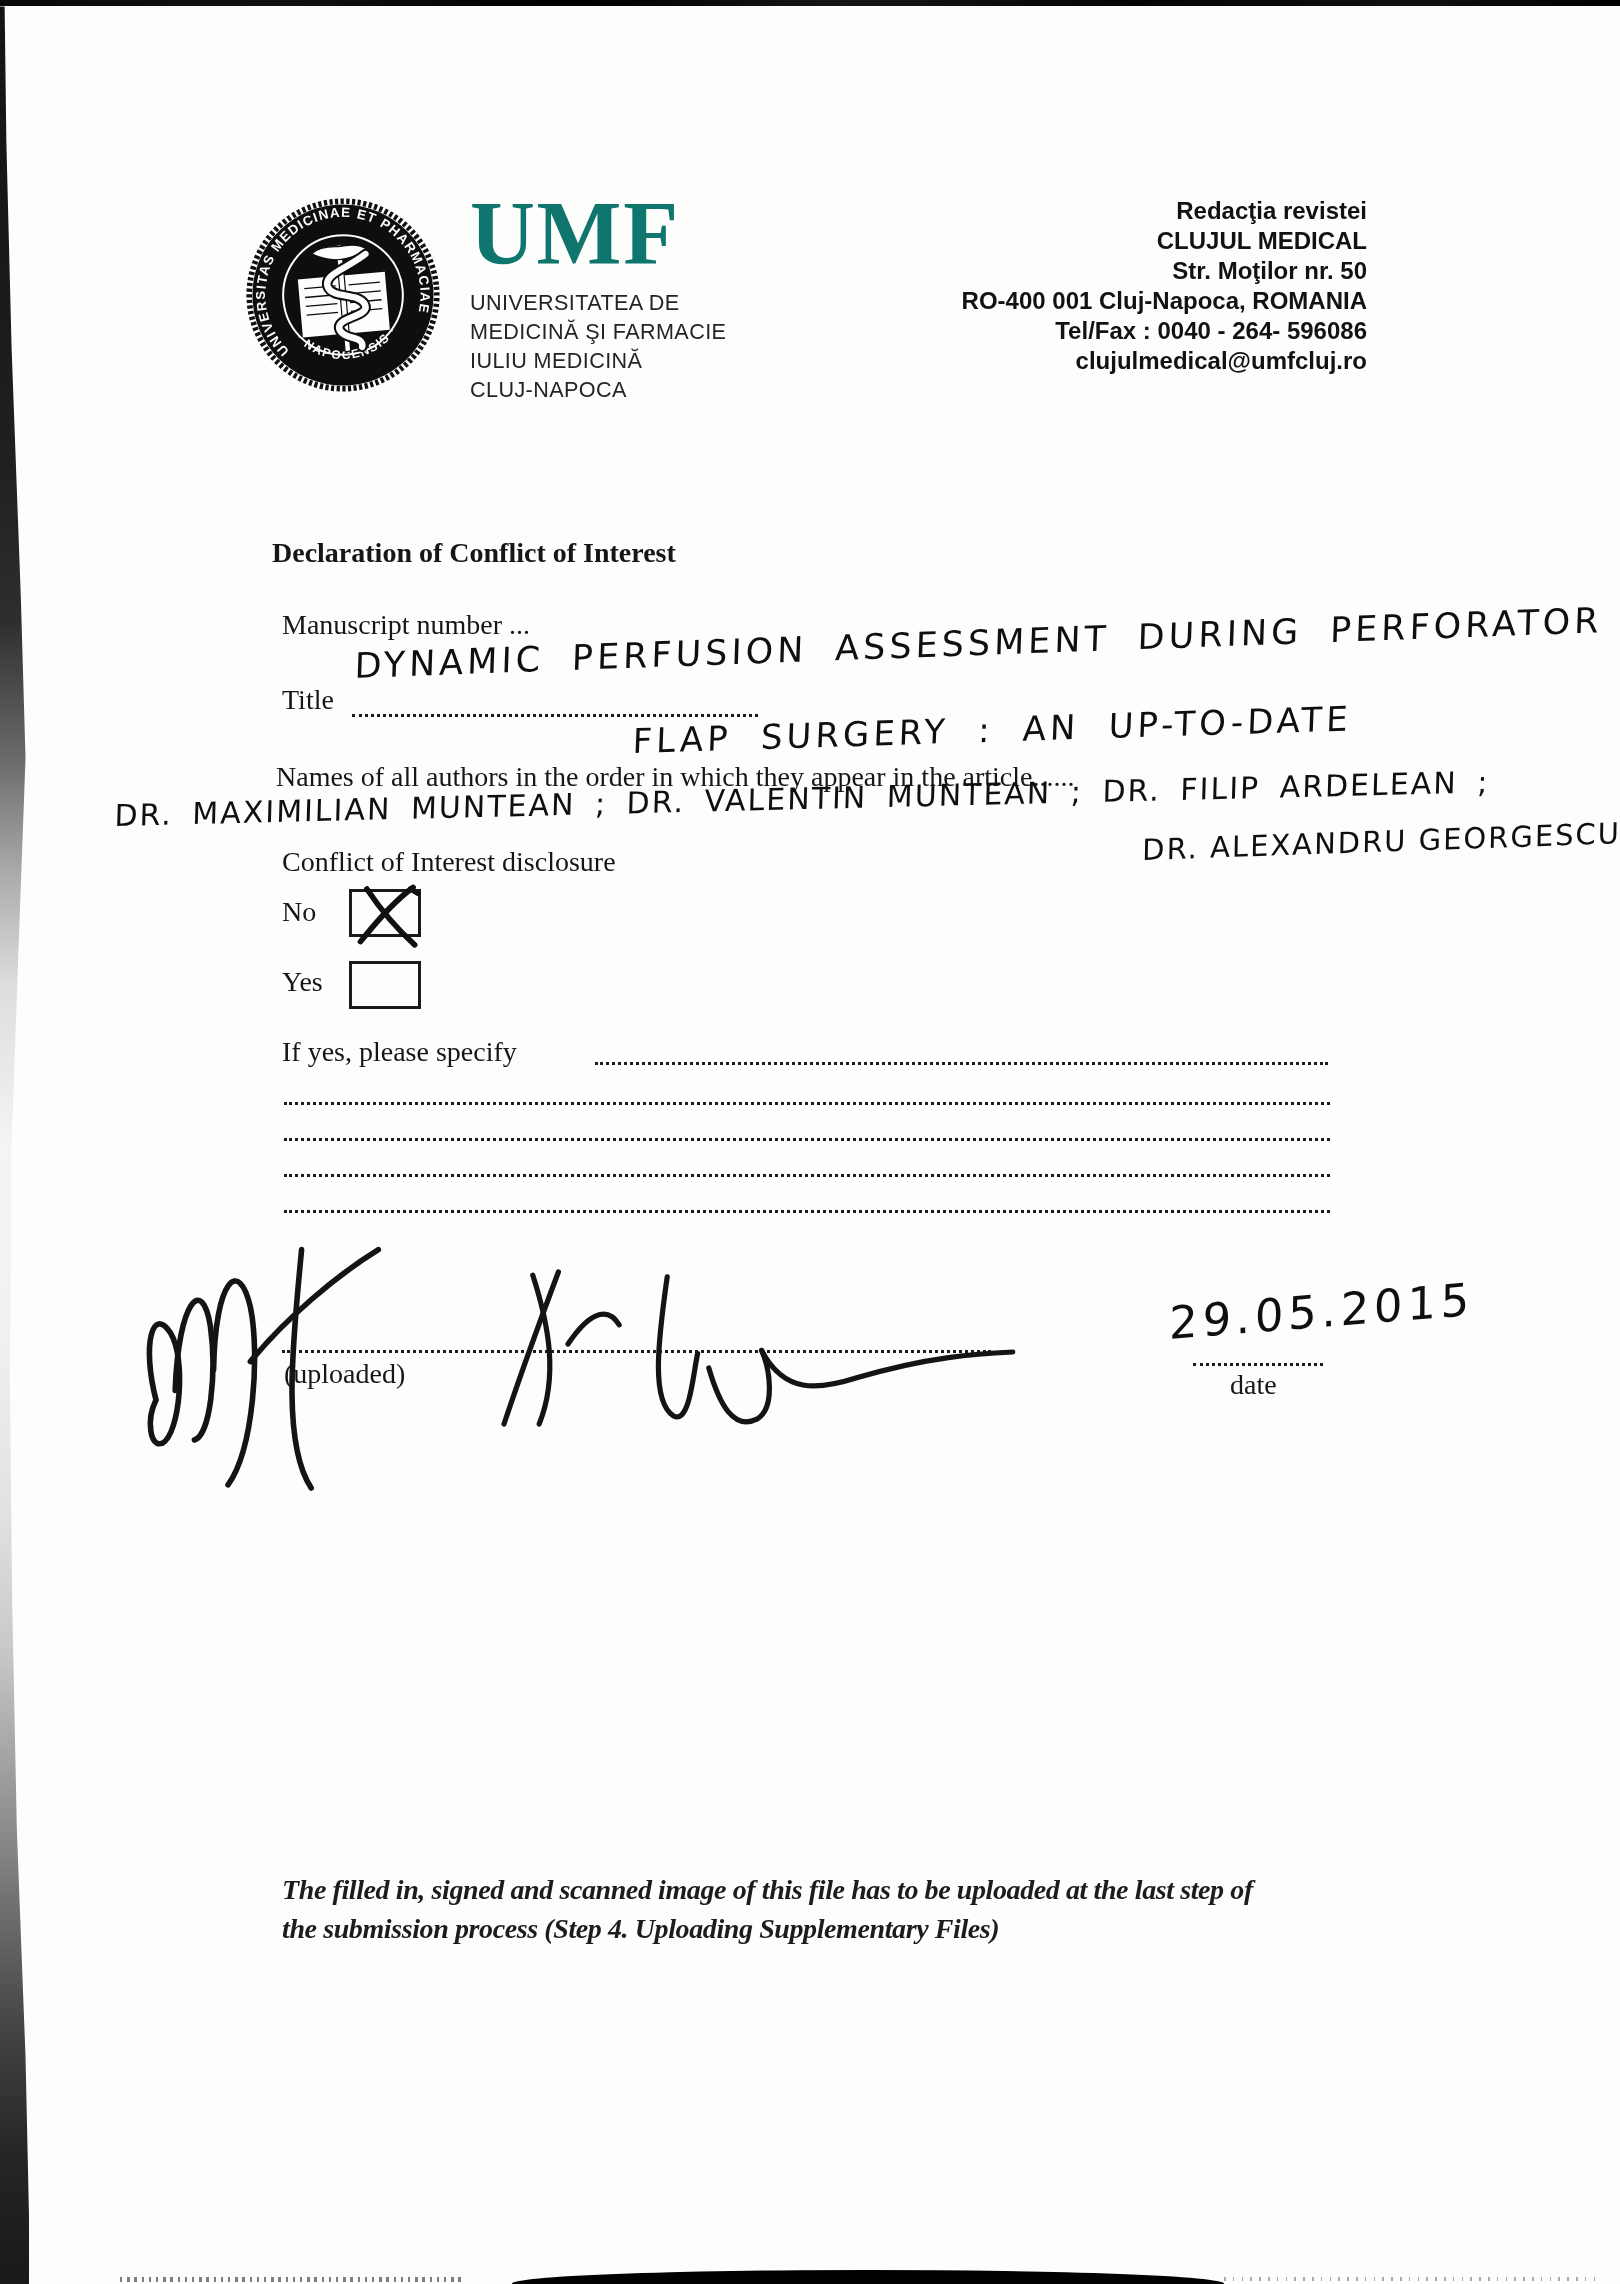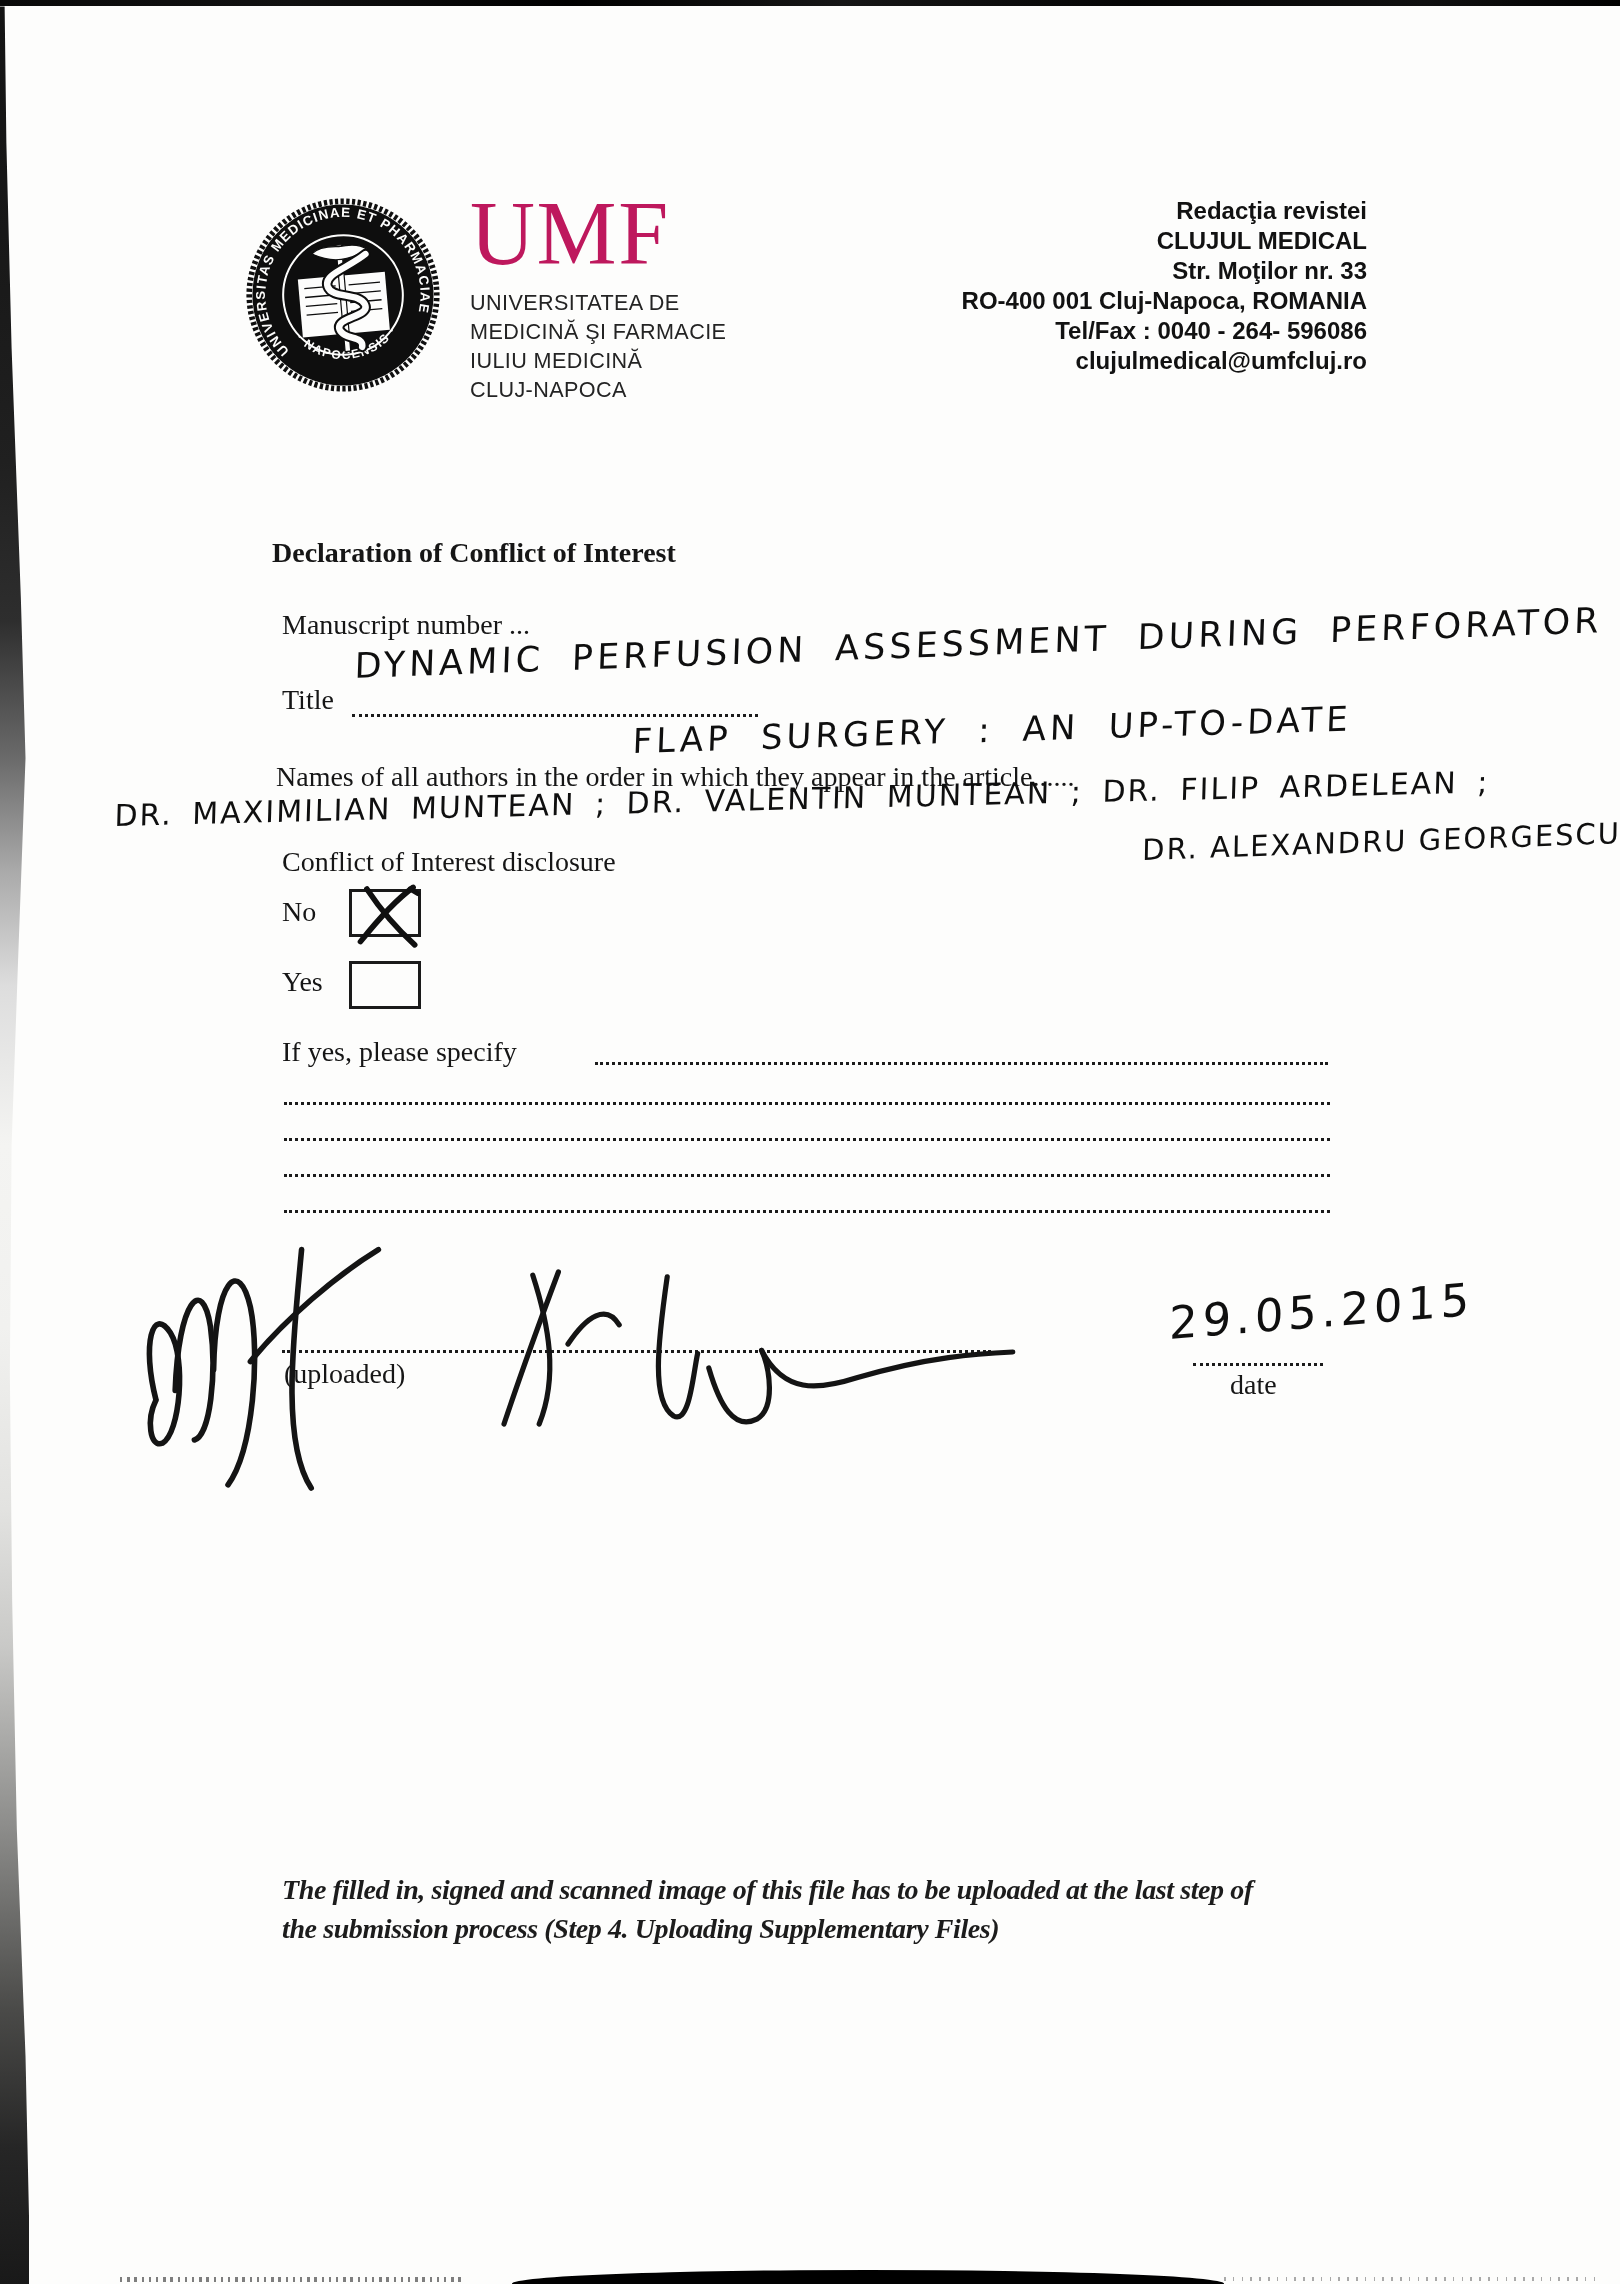--- a/index.html
+++ b/index.html
@@ -21,21 +21,21 @@
   }
   .scan-bottom-blob{position:absolute;left:512px;bottom:0;width:712px;height:13.6px;
     background:#000;border-radius:50% 50% 0 0 / 100% 100% 0 0;}
   .scan-bottom-speckle{position:absolute;left:120px;bottom:2.4px;width:344px;height:4.8px;opacity:.65;
     background:repeating-linear-gradient(90deg,#3a3a3a 0 2.4px,transparent 2.4px 7.2px);}
   .scan-bottom-speckle2{position:absolute;left:1224px;bottom:3.2px;width:376px;height:4px;opacity:.5;
     background:repeating-linear-gradient(90deg,#555 0 1.6px,transparent 1.6px 8.8px);}
   
   .seal{position:absolute;left:246px;top:198px;width:194px;height:194px;transform:rotate(-5deg);}
   .umf-block{position:absolute;left:470px;top:190px;}
-  .umf-acronym{font-family:"Liberation Serif", serif;font-size:90px;line-height:88px;font-weight:400;letter-spacing:1.6px;color:#be185d;}
+  .umf-acronym{font-family:"Liberation Serif", serif;font-size:90px;line-height:88px;font-weight:700;letter-spacing:1.6px;color:#0f766e;}
   .umf-lines{margin-top:9.6px;font-family:"Liberation Sans", sans-serif;font-size:21.6px;line-height:29px;letter-spacing:0.4px;color:#242424;}
   .addr-block{position:absolute;right:253px;top:196px;text-align:right;
     font-family:"Liberation Sans", sans-serif;font-weight:bold;font-size:24px;line-height:30px;color:#121212;}
   
   .printed{font-family:"Liberation Serif", serif;font-size:28px;color:#161616;white-space:nowrap;}
   .pos{position:absolute;}
   .bold{font-weight:bold;}
   .dots{position:absolute;height:4.8px;border-bottom:3.2px dotted #1b1b1b;}
   
   .hand{
@@ -116,21 +116,21 @@
       <div>UNIVERSITATEA DE</div>
       <div>MEDICINĂ ŞI FARMACIE</div>
       <div>IULIU MEDICINĂ</div>
       <div>CLUJ-NAPOCA</div>
     </div>
   </div>
 
   <div class="addr-block">
     <div>Redacţia revistei</div>
     <div>CLUJUL MEDICAL</div>
-    <div>Str. Moţilor nr. 33</div>
+    <div>Str. Moţilor nr. 50</div>
     <div>RO-400 001 Cluj-Napoca, ROMANIA</div>
     <div>Tel/Fax : 0040 - 264- 596086</div>
     <div>clujulmedical@umfcluj.ro</div>
   </div>
 
   <div class="printed bold pos" style="left:272px;top:537px;">Declaration of Conflict of Interest</div>
 
   <div class="printed pos" style="left:282px;top:609px;">Manuscript number ...</div>
 
   <div class="printed pos" style="left:282px;top:684px;">Title</div>

